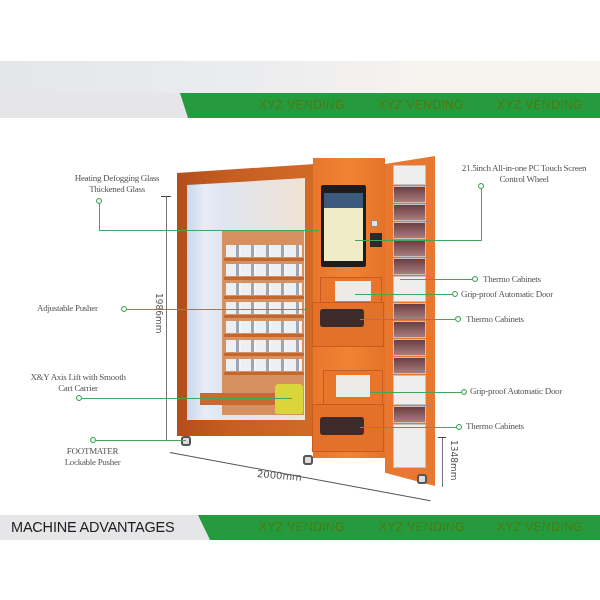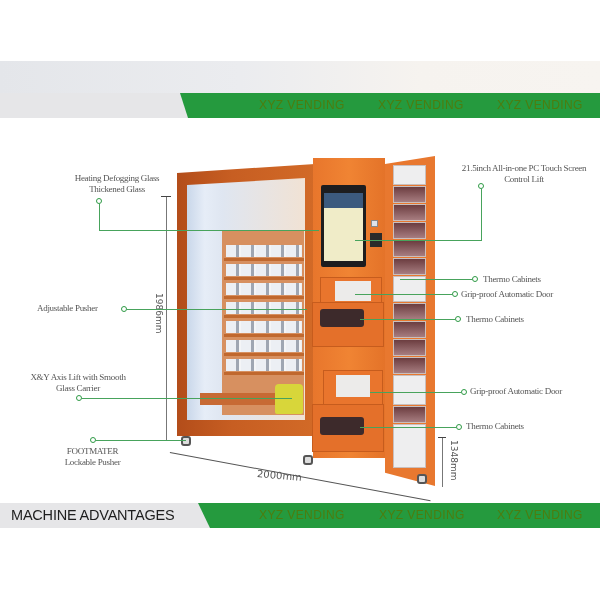--- a/index.html
+++ b/index.html
@@ -26,21 +26,21 @@
       position: absolute; left: 11px; top: 0; line-height: 25px;
       font-size: 14.5px; color: #1e1e1e; letter-spacing: -0.2px;
       font-family: "Liberation Sans", sans-serif;
     }
     .banner .brand {
       position: absolute; top: 0; line-height: 25px; font-size: 12px;
       color: #4d7c0f; letter-spacing: 0.4px;
     }
     #banner-structure { top: 93px; }
     #banner-structure .green { left: 180px; clip-path: polygon(0 0, 100% 0, 100% 100%, 8px 100%); }
-    #banner-advantages { top: 503px; }
+    #banner-advantages { top: 515px; }
     #banner-advantages .green { left: 198px; clip-path: polygon(0 0, 100% 0, 100% 100%, 12px 100%); }
 
     .label {
       position: absolute; font-size: 9px; color: #555; line-height: 11px;
       font-family: Liberation Serif, serif; letter-spacing: -0.3px;
     }
     .dot {
       position: absolute; width: 6px; height: 6px; border: 1.5px solid #2e9a45;
       border-radius: 50%; background: #fff;
     }
@@ -205,35 +205,35 @@
 <div class="dot" style="left:96px;top:198px"></div>
 <div class="vline" style="left:99px;top:204px;height:27px"></div>
 <div class="hline" style="left:99px;top:230px;width:220px"></div>
 
 <div class="label" style="left:37px;top:303px">Adjustable Pusher</div>
 <div class="dot" style="left:121px;top:306px"></div>
 <div class="hline" style="left:127px;top:309px;width:180px"></div>
 
 <div class="label" style="left:18px;top:372px;width:120px;text-align:center">
   <div>X&amp;Y Axis Lift with Smooth</div>
-  <div>Glass Carrier</div>
+  <div>Cart Carrier</div>
 </div>
 <div class="dot" style="left:76px;top:395px"></div>
 <div class="hline" style="left:82px;top:398px;width:210px"></div>
 
 <div class="dot" style="left:90px;top:437px"></div>
 <div class="hline" style="left:96px;top:440px;width:90px"></div>
 <div class="label" style="left:35px;top:446px;width:115px;text-align:center">
   <div>FOOTMATER</div>
   <div>Lockable Pusher</div>
 </div>
 
 <div class="label" style="left:448px;top:163px;width:152px;text-align:center">
   <div>21.5inch All-in-one PC Touch Screen</div>
-  <div>Control Lift</div>
+  <div>Control Wheel</div>
 </div>
 <div class="dot" style="left:478px;top:183px"></div>
 <div class="vline" style="left:481px;top:189px;height:52px"></div>
 <div class="hline" style="left:355px;top:240px;width:127px"></div>
 
 <div class="hline" style="left:400px;top:279px;width:72px"></div>
 <div class="dot" style="left:472px;top:276px"></div>
 <div class="label" style="left:483px;top:274px">Thermo Cabinets</div>
 
 <div class="hline" style="left:355px;top:294px;width:97px"></div>

